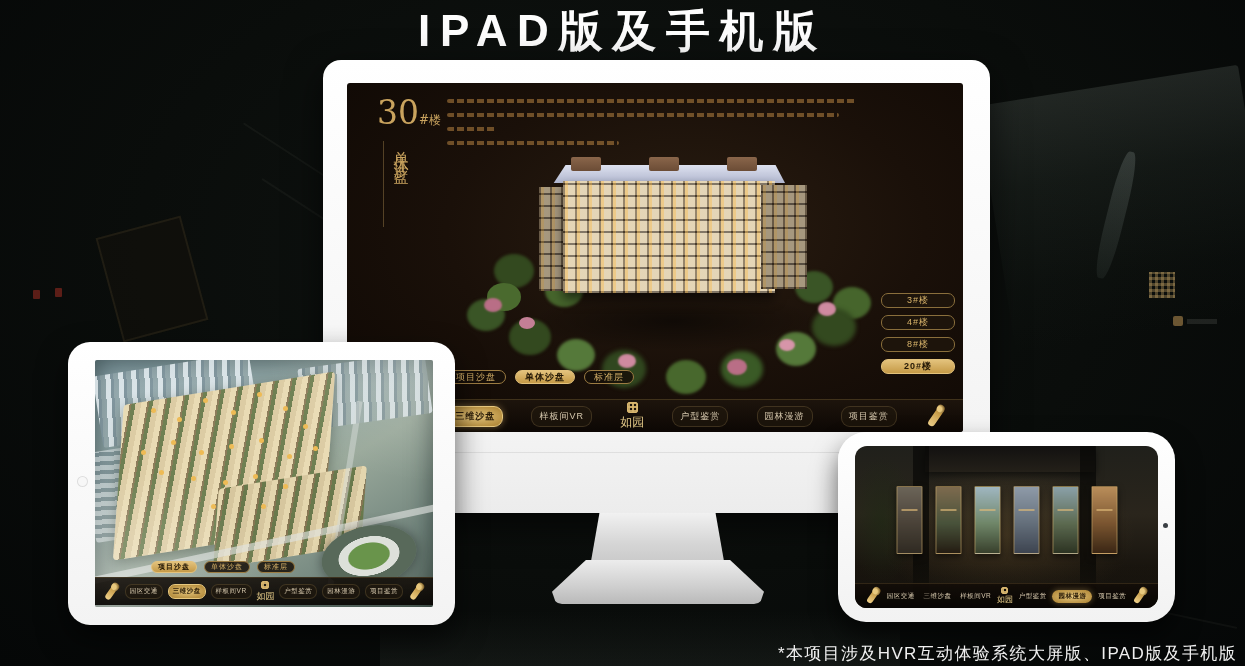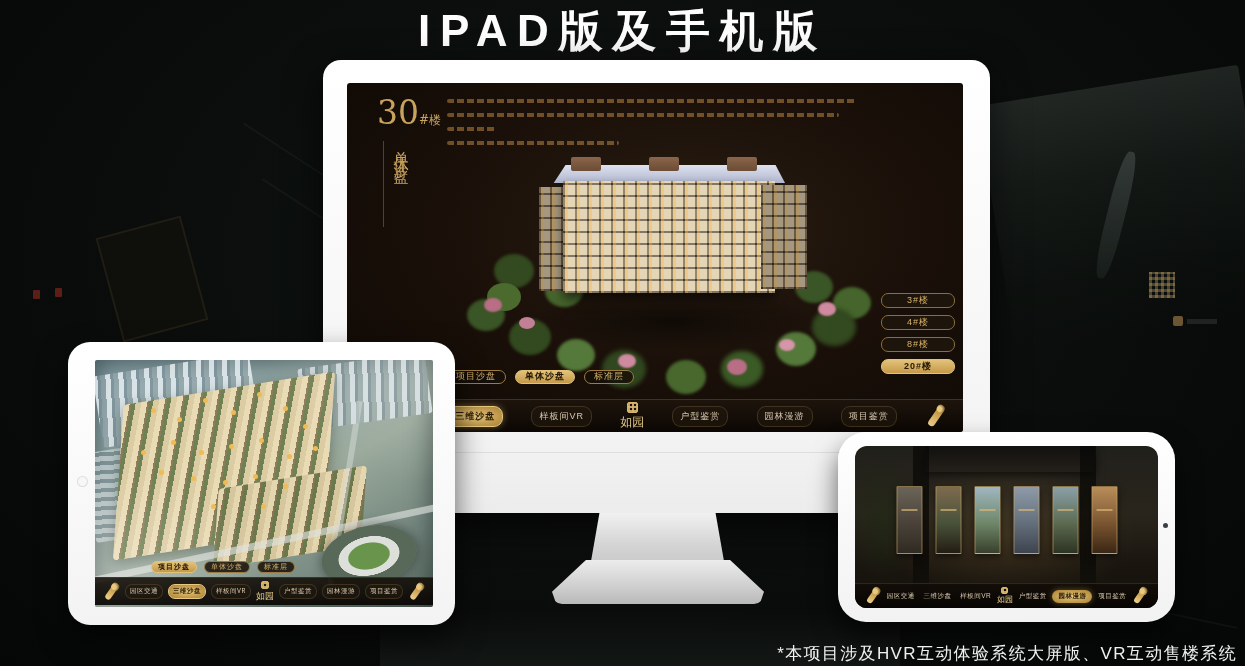--- a/index.html
+++ b/index.html
@@ -245,21 +245,21 @@
     display:flex; align-items:center; justify-content:space-between; padding:0 10px; }
   .p-item { font-size:6.5px; letter-spacing:.5px; color:#d6c8ad; padding:2px 3px; cursor:pointer;
     background:none; border:none; white-space:nowrap; font-family:"Liberation Sans",sans-serif; }
   .p-item.sel { background:radial-gradient(#e7c87e,#a97f2f); color:#2a1c08; font-weight:bold;
     border-radius:8px; padding:2px 6px; box-shadow:0 0 6px rgba(230,190,110,.4); }
   .p-nav .brandname { font-size:8px; }
   .p-nav .scroll-icon { width:16px; height:6px; }
   .p-nav .seal { width:7px; height:7px; }
   .p-logo { display:flex; flex-direction:column; align-items:center; }
 
-  button { font-family:Liberation Mono, monospace; }
+  button { font-family:Liberation Sans, sans-serif; }
 </style>
 </head>
 <body>
 
 <div class="bg-el bg-plaque"></div>
 <div class="bg-el bg-reddot rd1"></div>
 <div class="bg-el bg-reddot rd2"></div>
 <div class="bg-el bg-line bl1"></div>
 <div class="bg-el bg-line bl2"></div>
 <div class="bg-el bg-line bl3"></div>
@@ -403,13 +403,13 @@
       </div>
       <button class="p-item">户型鉴赏</button>
       <button class="p-item sel">园林漫游</button>
       <button class="p-item">项目鉴赏</button>
       <span class="scroll-icon"></span>
     </div>
   </div>
   <div class="phone-cam"></div>
 </div>
 
-<div class="footnote">*本项目涉及HVR互动体验系统大屏版、VR互动售楼系统</div>
+<div class="footnote">*本项目涉及HVR互动体验系统大屏版、IPAD版及手机版</div>
 
 </body></html>

